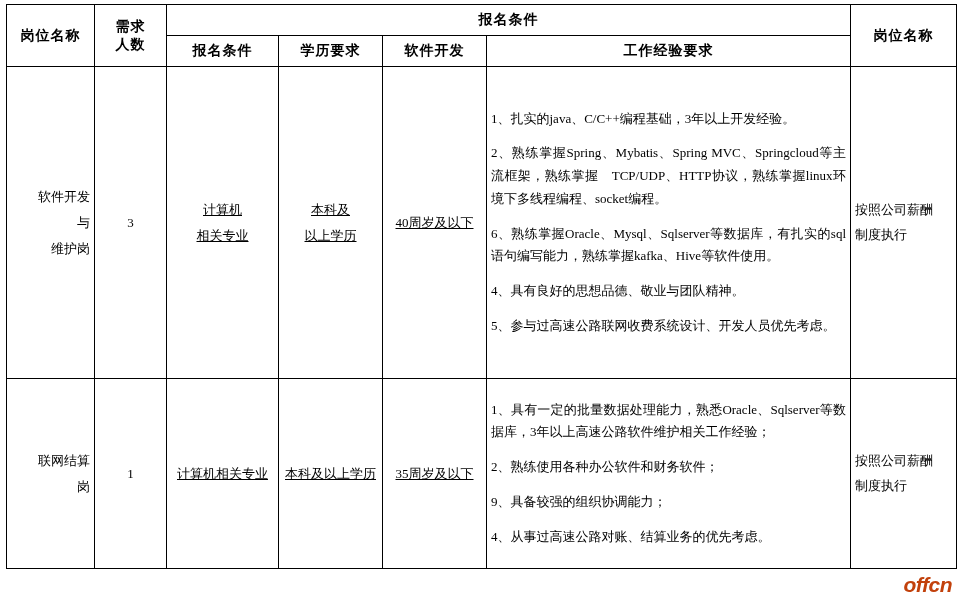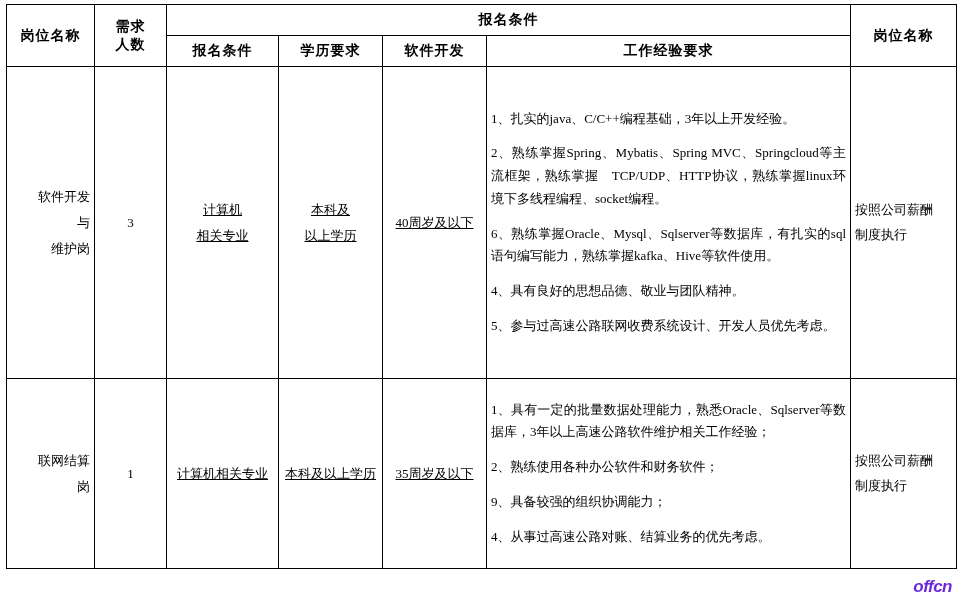--- a/index.html
+++ b/index.html
@@ -87,24 +87,24 @@
   .cell-exp p:last-child {
     margin-bottom: 0;
   }
   .row1 { height: 312px; }
   .row2 { height: 190px; }
   .logo {
     position: absolute;
     right: 14px;
     bottom: 4px;
     font-family: "Liberation Sans", sans-serif;
-    font-size: 17px;
+    font-size: 21px;
     font-weight: bold;
     font-style: italic;
-    color: #6d28d9;
+    color: #c2410c;
     letter-spacing: -0.5px;
   }
   .nowrap-line { white-space: pre-wrap; }
 </style>
 </head>
 <body>
 
 <div class="sheet">
 
   <table class="job-table">

